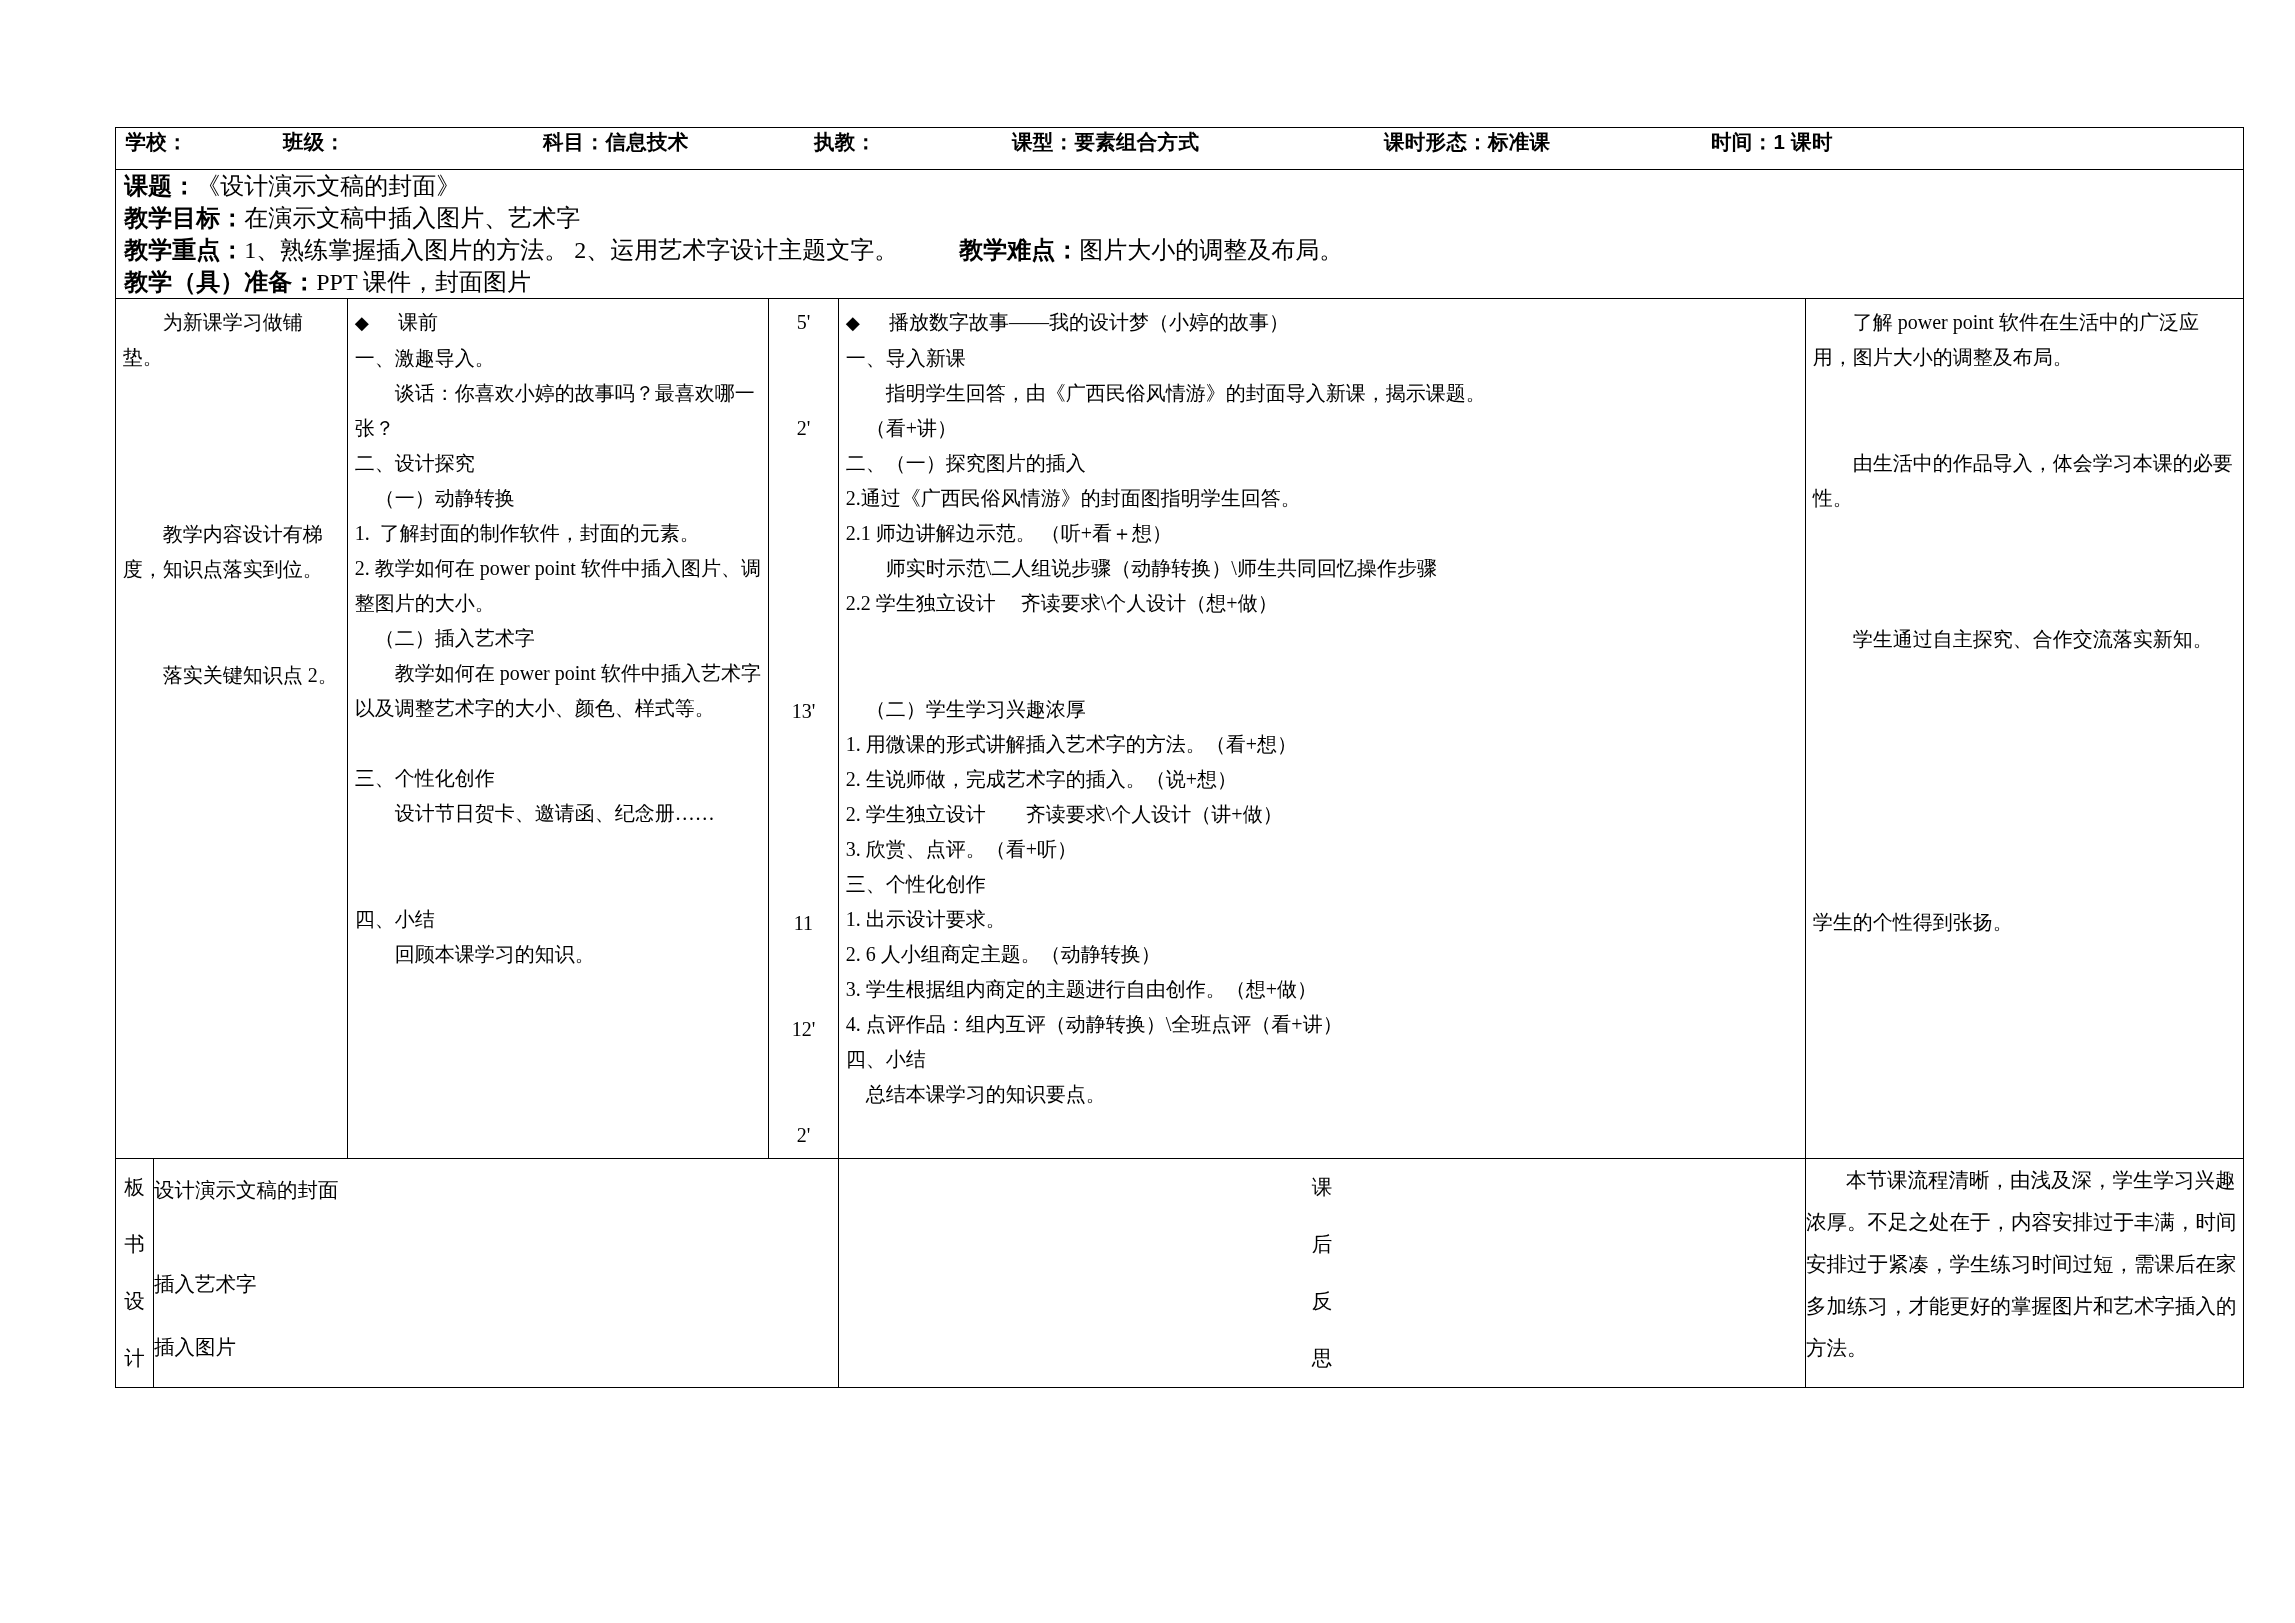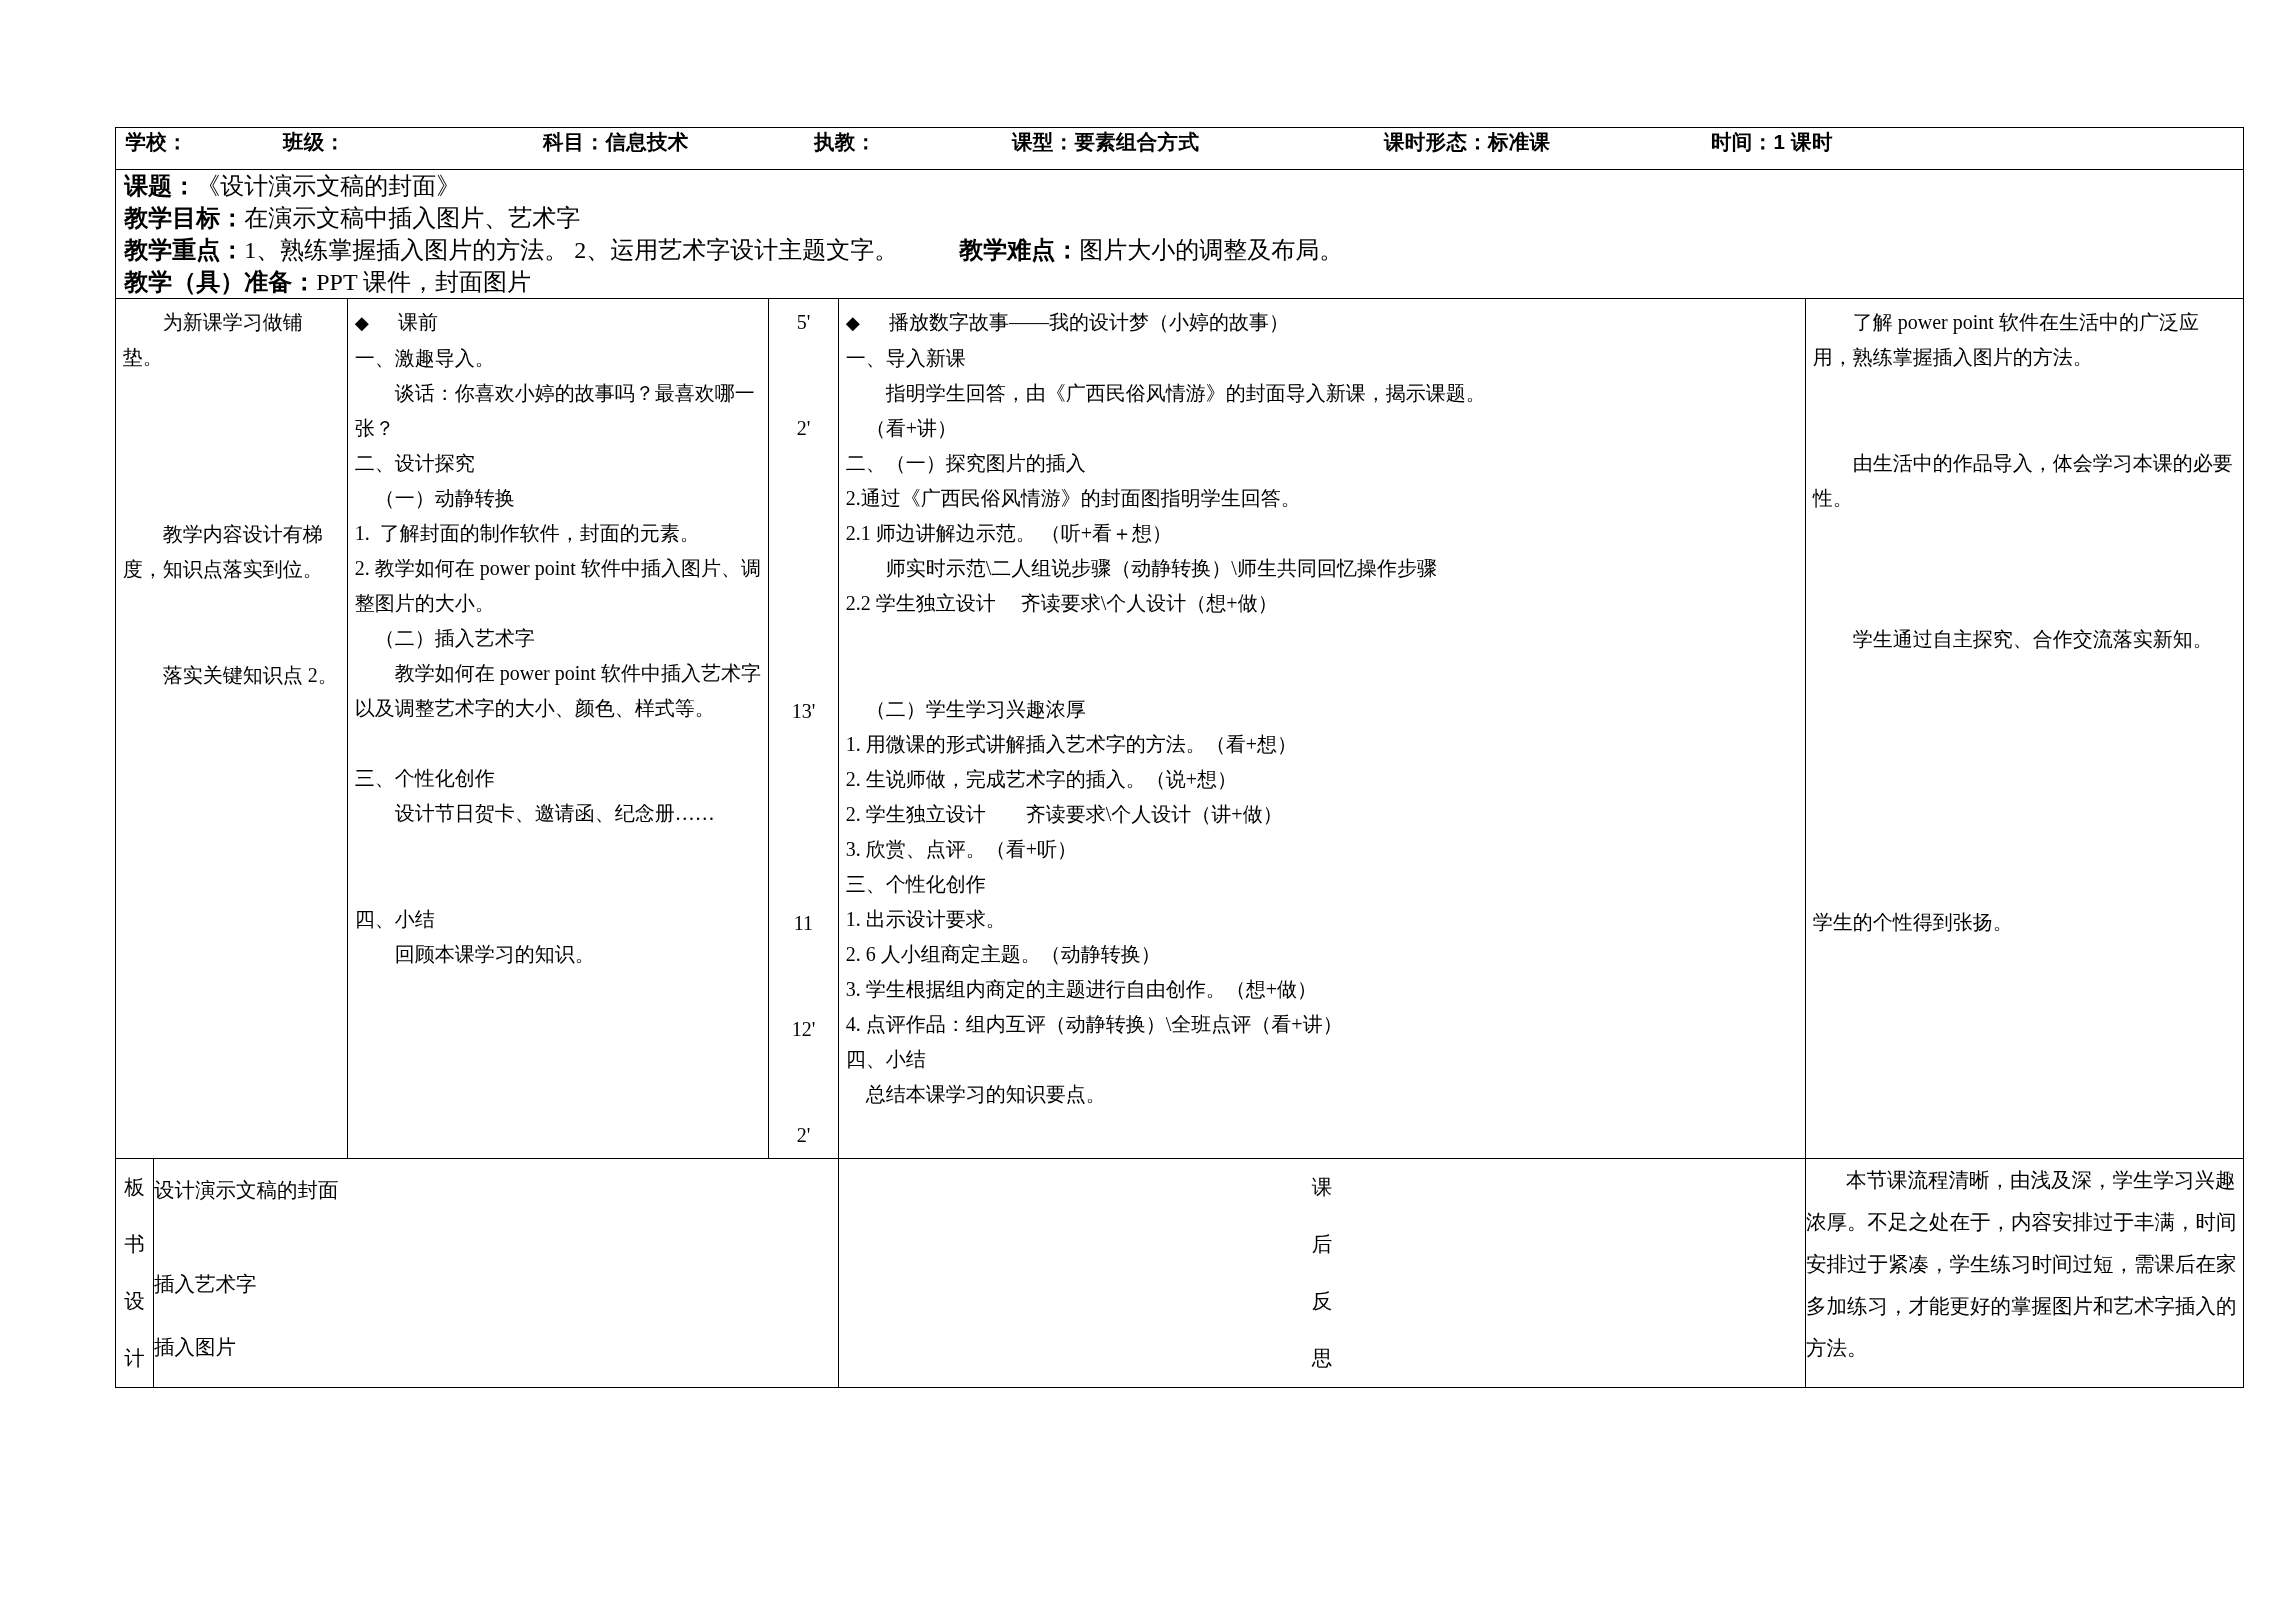--- a/index.html
+++ b/index.html
@@ -250,21 +250,21 @@
             <span class="para">2. 6 人小组商定主题。（动静转换）</span>
             <span class="para">3. 学生根据组内商定的主题进行自由创作。（想+做）</span>
             <span class="para">4. 点评作品：组内互评（动静转换）\全班点评（看+讲）</span>
             <span class="para">四、小结</span>
             <span class="para ind1">总结本课学习的知识要点。</span>
           </div>
         </td>
 
         <td>
           <div class="cellpad">
-            <span class="para ind2">了解 power point 软件在生活中的广泛应用，熟练掌握插入图片的方法。</span>
+            <span class="para ind2">了解 power point 软件在生活中的广泛应用，图片大小的调整及布局。</span>
             <div class="gap-m"></div>
             <span class="para ind2">由生活中的作品导入，体会学习本课的必要性。</span>
             <div class="gap-l"></div>
             <span class="para ind2">学生通过自主探究、合作交流落实新知。</span>
             <div class="gap-xl"></div>
             <div class="gap-l"></div>
             <span class="para">学生的个性得到张扬。</span>
           </div>
         </td>
       </tr>

